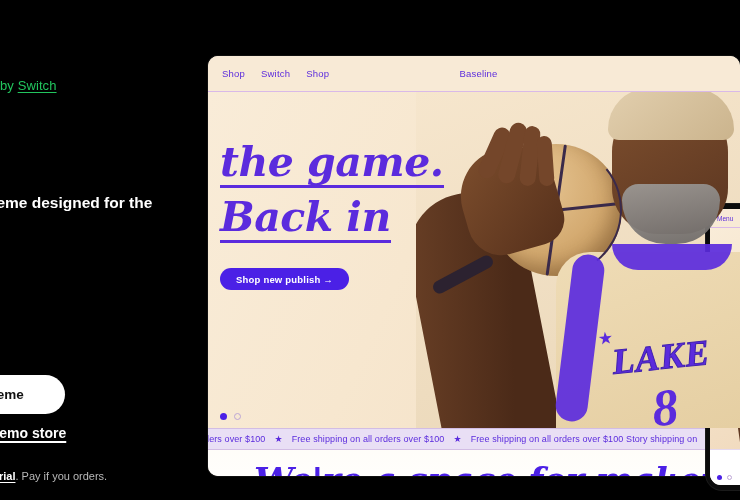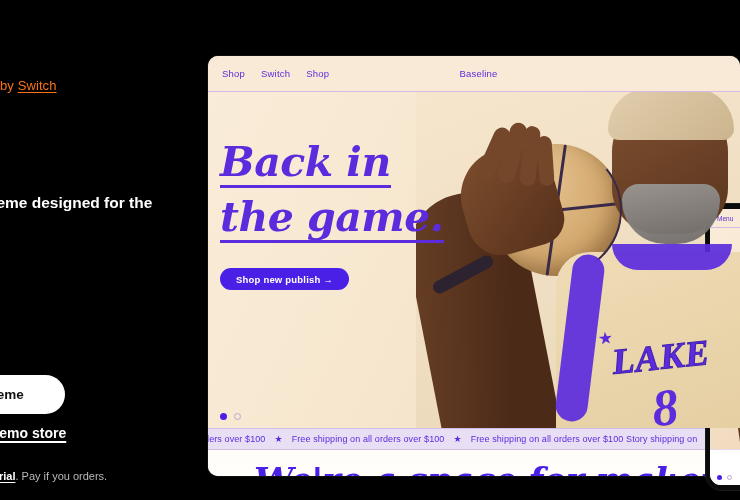--- a/index.html
+++ b/index.html
@@ -10,21 +10,21 @@
   }
   #root { position:relative; width:740px; height:500px; background:#000; overflow:hidden; }
 
   
   .left-panel {
     position:absolute; left:-120px; top:0; width:330px; height:500px;
     background:#000; color:#fff; padding:0;
   }
   .byline {
     position:absolute; left:120px; top:78px;
-    font-size:13px; color:#f97316; letter-spacing:.1px;
+    font-size:13px; color:#22c55e; letter-spacing:.1px;
   }
   .byline .brand { text-decoration:underline; text-underline-offset:2px; }
 
   .desc {
     position:absolute; left:88px; top:193px; width:260px;
     font-size:15.5px; font-weight:600; line-height:1.35; color:#fff;
     white-space:nowrap;
   }
 
   .try-btn {
@@ -316,22 +316,22 @@
         <div class="jersey"></div>
         <div class="jersey-strap"></div>
         <div class="jersey-collar"></div>
         <div class="jersey-star">★</div>
         <div class="jersey-text">LAKE</div>
         <div class="jersey-num">8</div>
       </div>
 
       <div class="hero-copy">
         <div class="headline">
+          <span class="line">the game.</span>
           <span class="line">Back in</span>
-          <span class="line">the game.</span>
         </div>
         <button class="cta">Shop new publish →</button>
       </div>
 
       <div class="dots">
         <div class="dot on"></div>
         <div class="dot off"></div>
       </div>
     </div>
 

